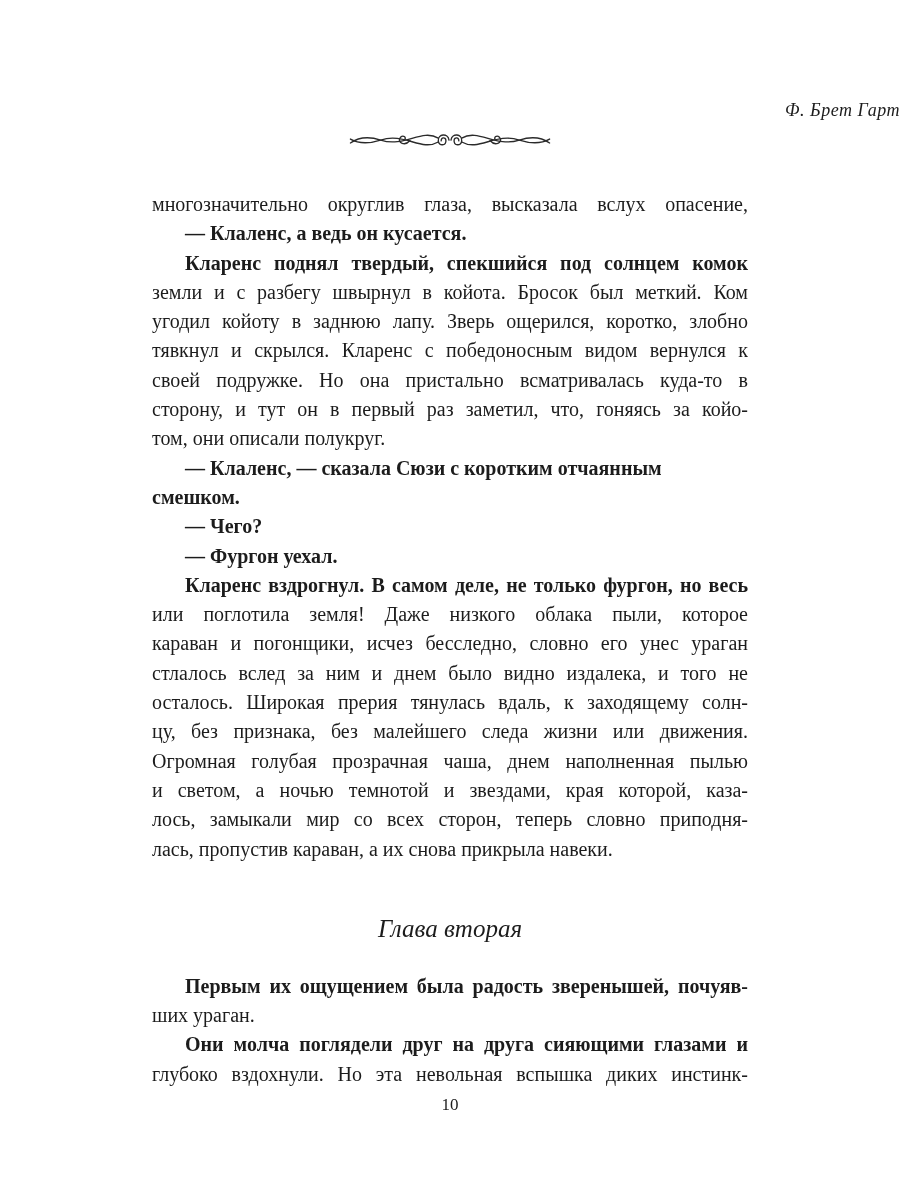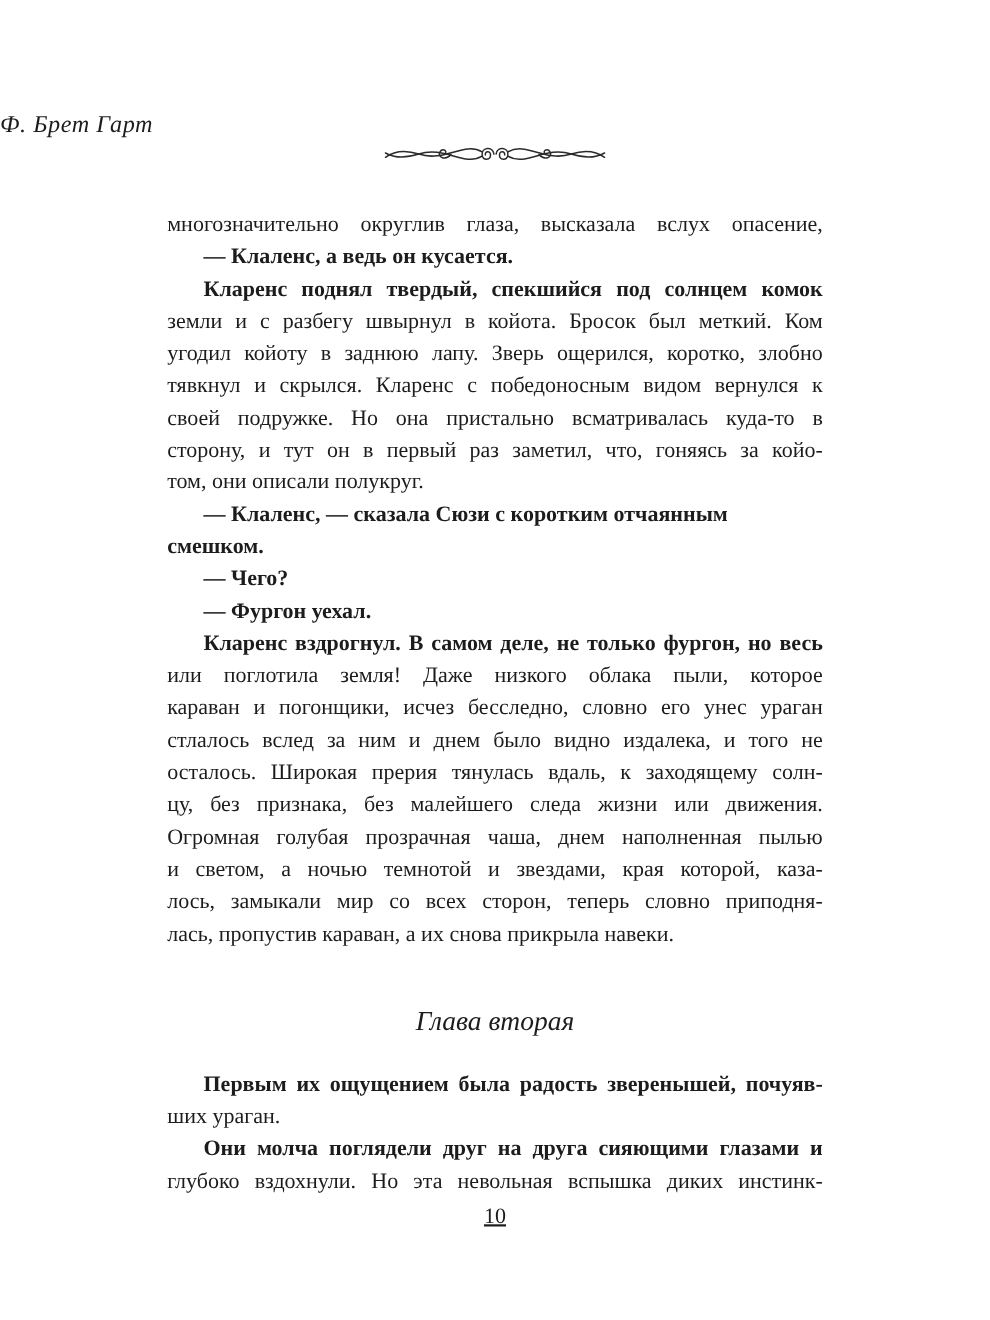--- a/index.html
+++ b/index.html
@@ -15,23 +15,23 @@
     background: #ffffff;
     font-family: "Liberation Serif", "DejaVu Serif", serif;
     color: #1c1c1c;
     overflow: hidden;
   }
   .running-header {
     position: absolute;
     top: 100px;
     left: 0;
     width: 100%;
-    text-align: left;
+    text-align: right;
     font-style: italic;
-    font-size: 22px;
+    font-size: 18px;
     letter-spacing: 0.5px;
   }
   .ornament {
     position: absolute;
     top: 127px;
     left: 50%;
     transform: translateX(-50%);
   }
   .body-text {
     position: absolute;
@@ -61,22 +61,21 @@
     line-height: 36px;
     margin-top: 47px;
     margin-bottom: 25px;
   }
   .folio {
     position: absolute;
     top: 1095px;
     left: 0;
     width: 100%;
     text-align: center;
-    font-size: 20px;
-    text-decoration: underline;
+    font-size: 17px;
   }
 </style>
 </head>
 <body>
 
 <div class="page">
 
   <div class="running-header">Ф. Брет Гарт</div>
 
   <svg class="ornament" width="205" height="30" viewBox="0 0 210 30" aria-hidden="true">

